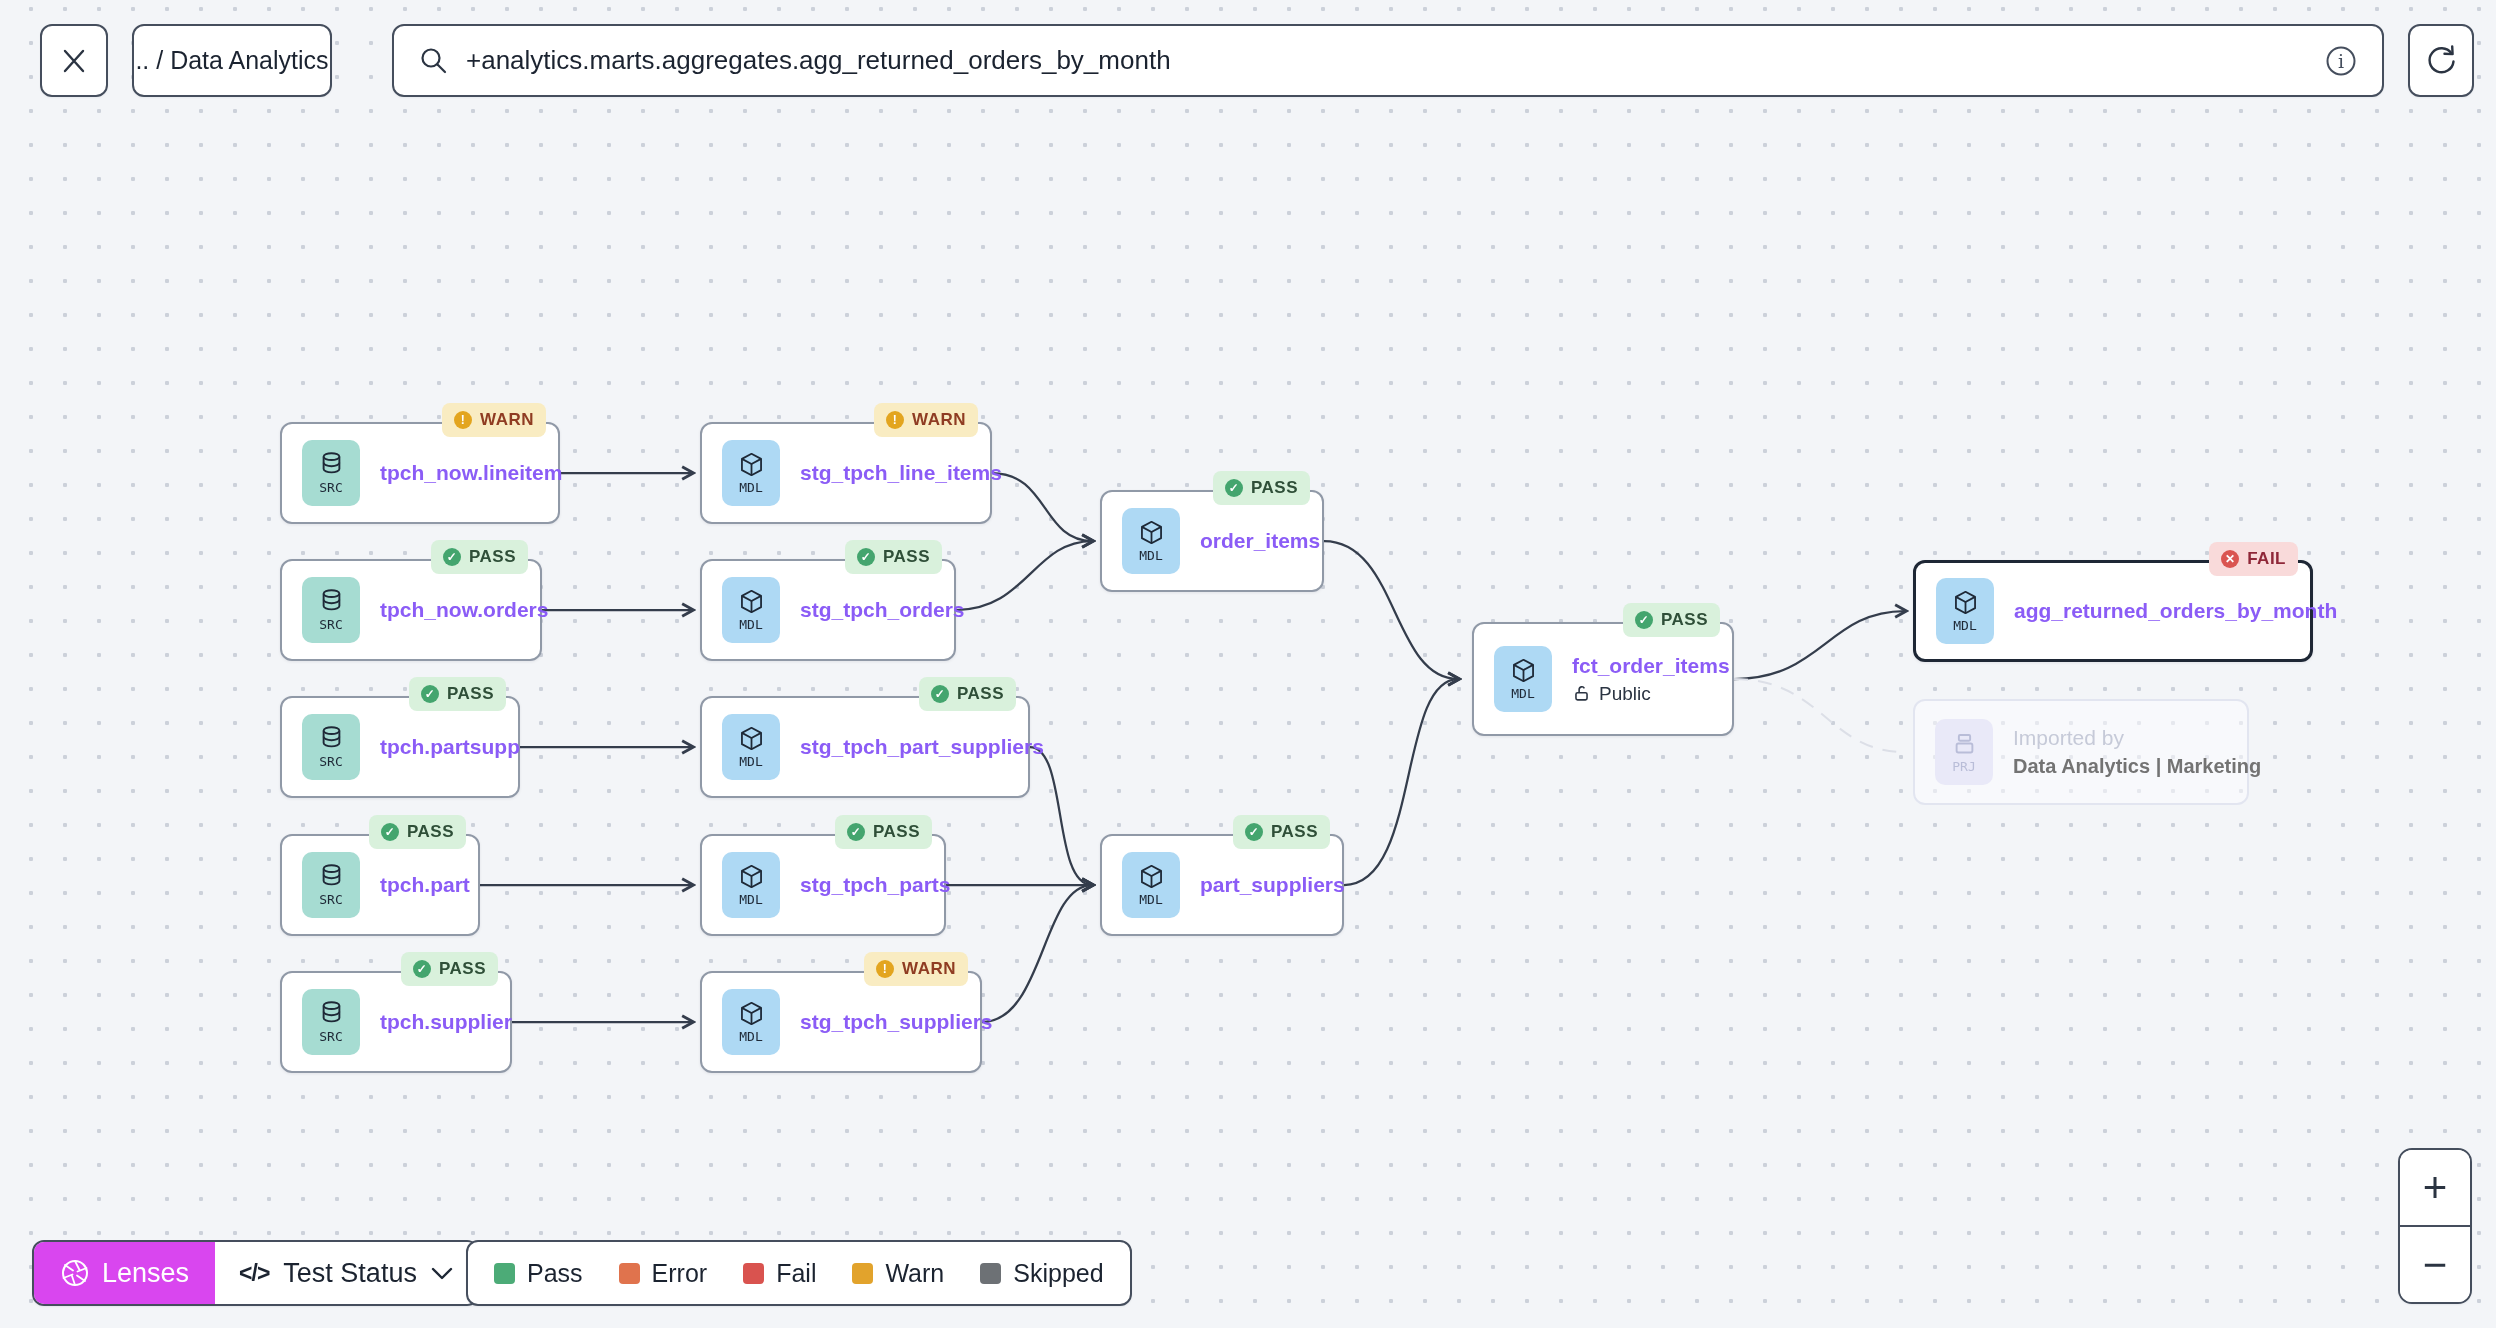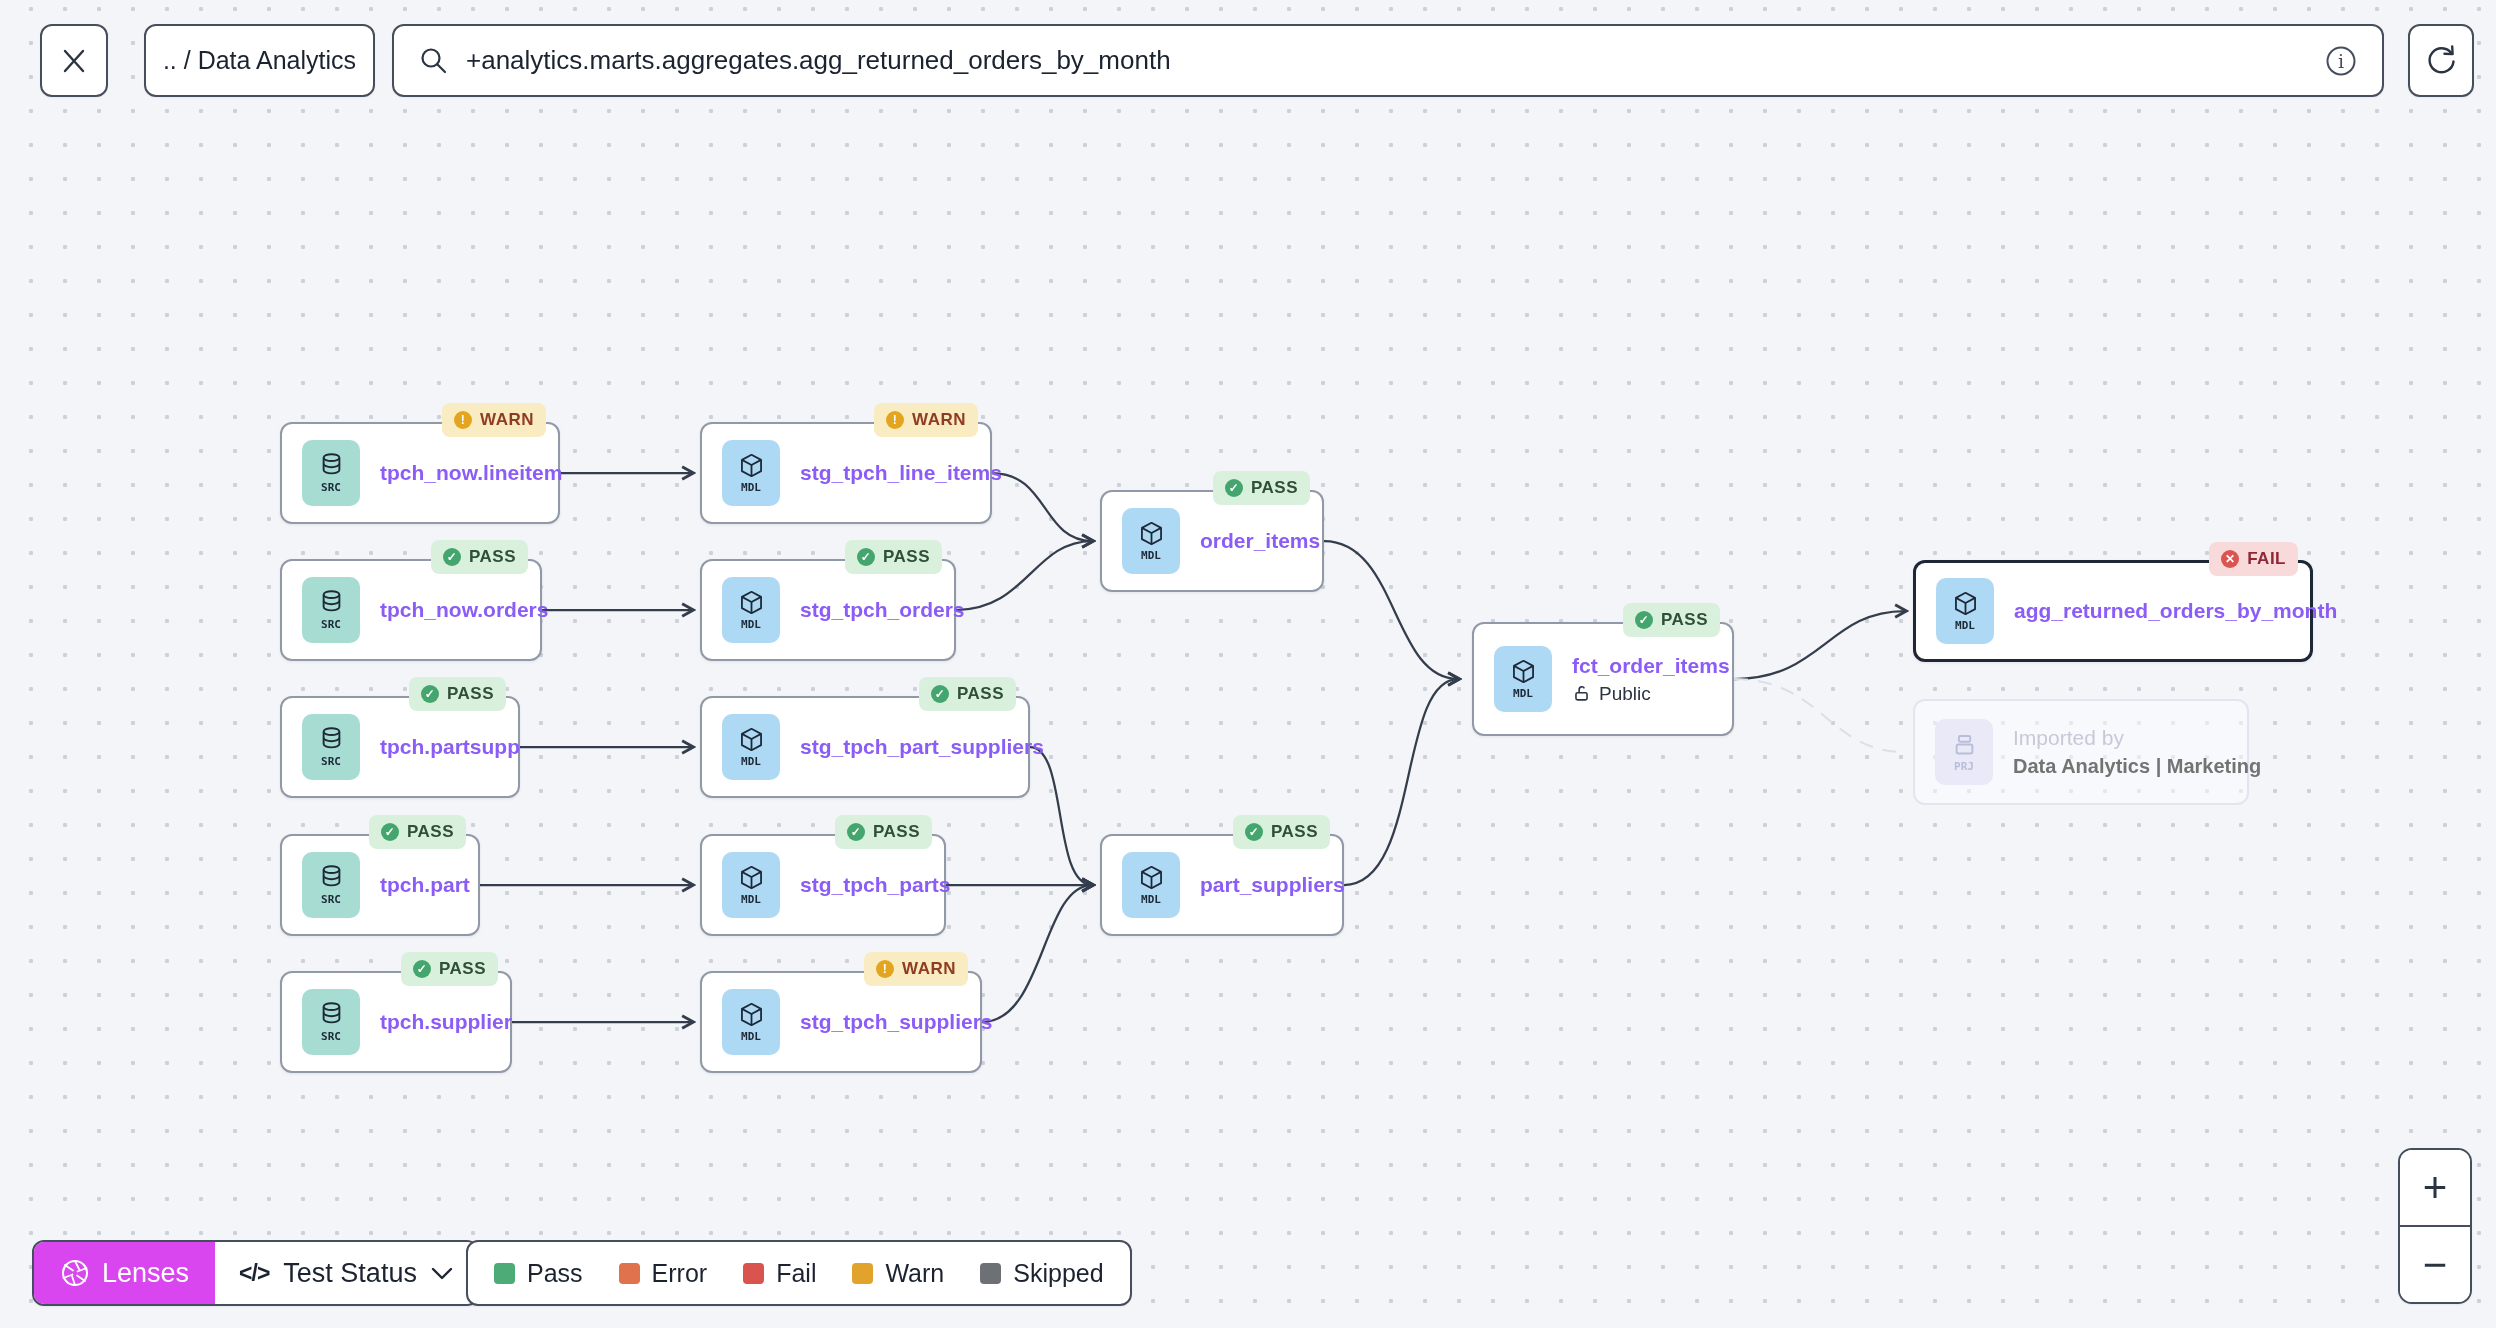--- a/index.html
+++ b/index.html
@@ -15,40 +15,40 @@
     color:#19202e;
   }
   
   .tb-btn{
     position:absolute; top:24px; height:73px;
     background:#ffffff; border:2px solid #454e5d; border-radius:12px;
     display:flex; align-items:center; justify-content:center;
     box-shadow:0 1px 2px rgba(20,30,50,.05);
   }
   #close-btn{ left:40px; width:68px; }
-  #breadcrumb-btn{ left:144px; width:231px; font-size:25px; color:#1b2330; }
+  #breadcrumb-btn{ left:132px; width:200px; font-size:25px; color:#1b2330; }
   #search-bar{ left:392px; width:1992px; justify-content:center; padding:0 24px; gap:16px; }
   #search-value{ font-size:26px; color:#1b2330; flex:1; white-space:nowrap; overflow:hidden; }
   #refresh-btn{ left:2408px; width:66px; }
   .icon-svg{ display:block; }
   
   #edges{ position:absolute; left:0; top:0; z-index:1; pointer-events:none; }
   #nodes{ position:absolute; left:0; top:0; width:100%; height:100%; z-index:2; }
   .node{
     position:absolute; background:#fff; border:2px solid #9099a7; border-radius:12px;
     display:flex; align-items:center; gap:20px; padding:0 20px;
     box-shadow:0 1px 3px rgba(20,30,50,.08);
   }
   .node.selected{ border:3.5px solid #1e2735; }
   .node.ghost{ background:rgba(252,252,255,.55); border:2px solid #e2e5f0; box-shadow:none; }
   .iconbox{
     width:58px; height:66px; border-radius:10px; flex:none;
     display:flex; flex-direction:column; align-items:center; justify-content:center; gap:2px;
   }
-  .iconbox .ictext{ font-family:"DejaVu Sans Mono", monospace; font-size:11px; font-weight:700; color:#1e2937; }
+  .iconbox .ictext{ font-family:"DejaVu Sans Mono", monospace; font-size:13px; font-weight:400; color:#1e2937; }
   .iconbox.src{ background:#a6dcd2; }
   .iconbox.mdl{ background:#aed9f4; }
   .iconbox.prj{ background:#e9e9f8; }
   .iconbox.prj .ictext{ color:#b9bdd8; }
   .labels{ display:flex; flex-direction:column; gap:5px; min-width:0; }
   .title{ font-size:21px; font-weight:600; color:#8b5cf6; white-space:nowrap; }
   .sub{ display:flex; align-items:center; gap:8px; font-size:19px; font-weight:500; color:#2b3442; }
   .ghost .title{ color:#737373; font-size:20px; }
   .sub2{ font-size:21px; font-weight:400; color:#c6cad8; }
   .badge{

